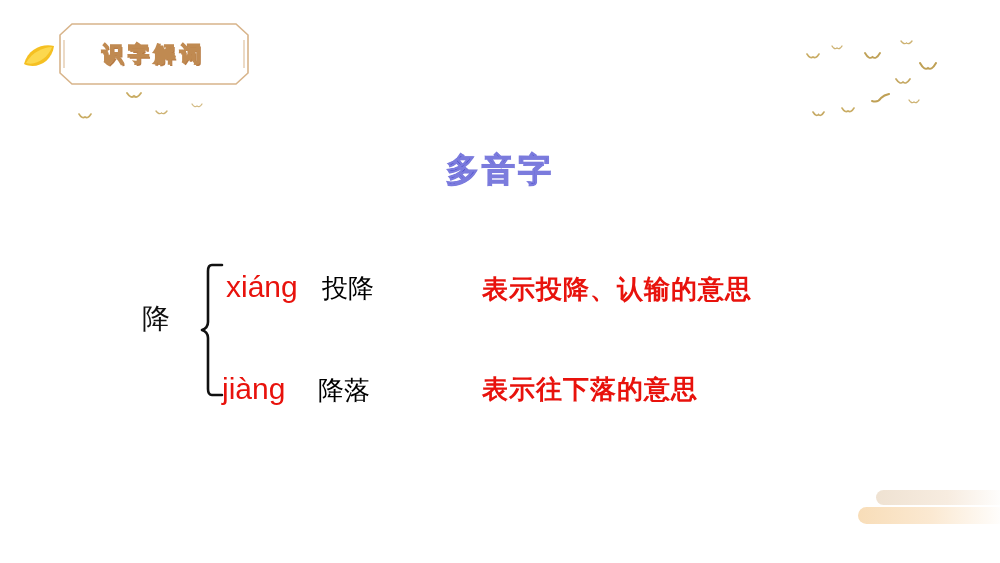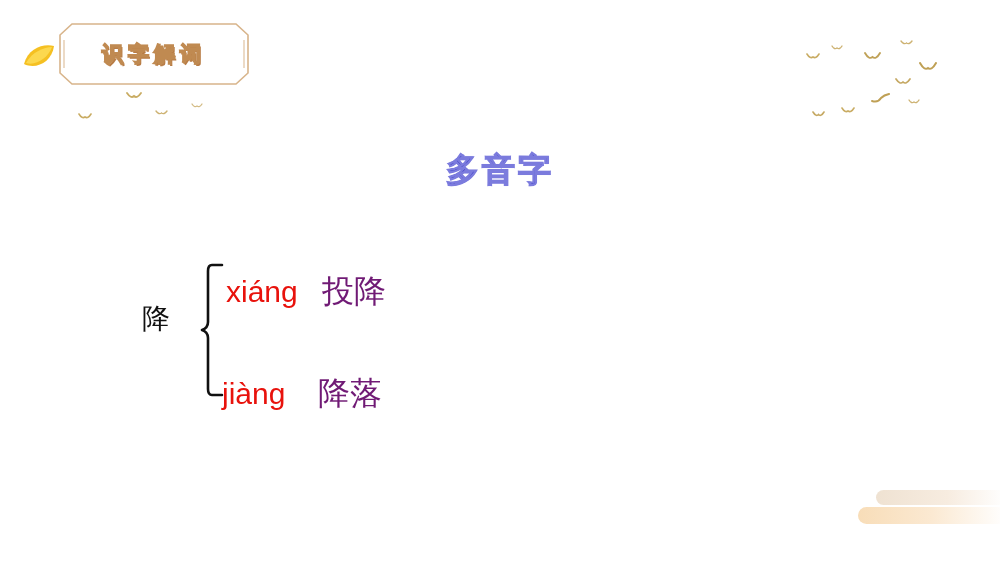--- a/index.html
+++ b/index.html
@@ -103,22 +103,22 @@
     color: #e8120c;
   }
   .entry .pinyin {
     display: inline-block;
     width: 96px;
     font-size: 30px;
     color: #e8120c;
   }
   .entry .word {
     display: inline-block;
-    font-size: 32px;
-    color: #701a75;
+    font-size: 26px;
+    color: #000000;
     text-align: center;
   }
   #entry-row-1 { left: 226px; top: 270px; }
   #entry-row-2 { left: 222px; top: 372px; }
 
   .meaning {
     position: absolute;
     white-space: nowrap;
     font-size: 26px;
     font-weight: bold;
@@ -204,24 +204,26 @@
 
   <div id="head-char">降</div>
 
   <svg id="brace-svg" viewBox="0 0 34 136">
     <path d="M 26 3 L 16 3 Q 12 3 12 9 L 12 60 Q 12 66 6 68 Q 12 70 12 76 L 12 127 Q 12 133 16 133 L 26 133" fill="none" stroke="#111111" stroke-width="2.6" stroke-linecap="round" stroke-linejoin="round"></path>
   </svg>
 
   <div class="entry" id="entry-row-1">
     <span class="pinyin">xiáng</span><span class="word">投降</span>
   </div>
+  <div class="meaning" id="meaning-1">表示投降、认输的意思</div>
 
   <div class="entry" id="entry-row-2">
     <span class="pinyin">jiàng</span><span class="word">降落</span>
   </div>
+  <div class="meaning" id="meaning-2">表示往下落的意思</div>
 
   <svg id="bottom-bars" viewBox="0 0 148 52">
     <defs>
       <linearGradient id="barGradA" x1="0" y1="0" x2="1" y2="0">
         <stop offset="0" stop-color="#efe2d2"></stop>
         <stop offset="0.55" stop-color="#f7ece0"></stop>
         <stop offset="1" stop-color="#ffffff"></stop>
       </linearGradient>
       <linearGradient id="barGradB" x1="0" y1="0" x2="1" y2="0">
         <stop offset="0" stop-color="#f8ddb8"></stop>

